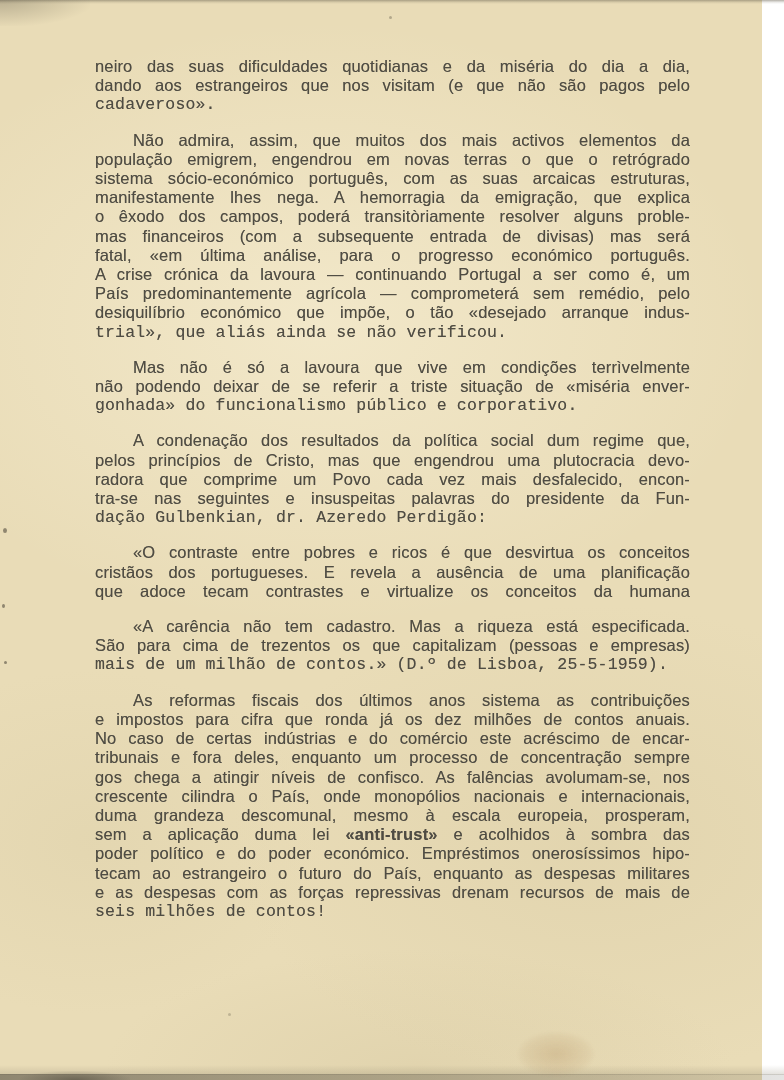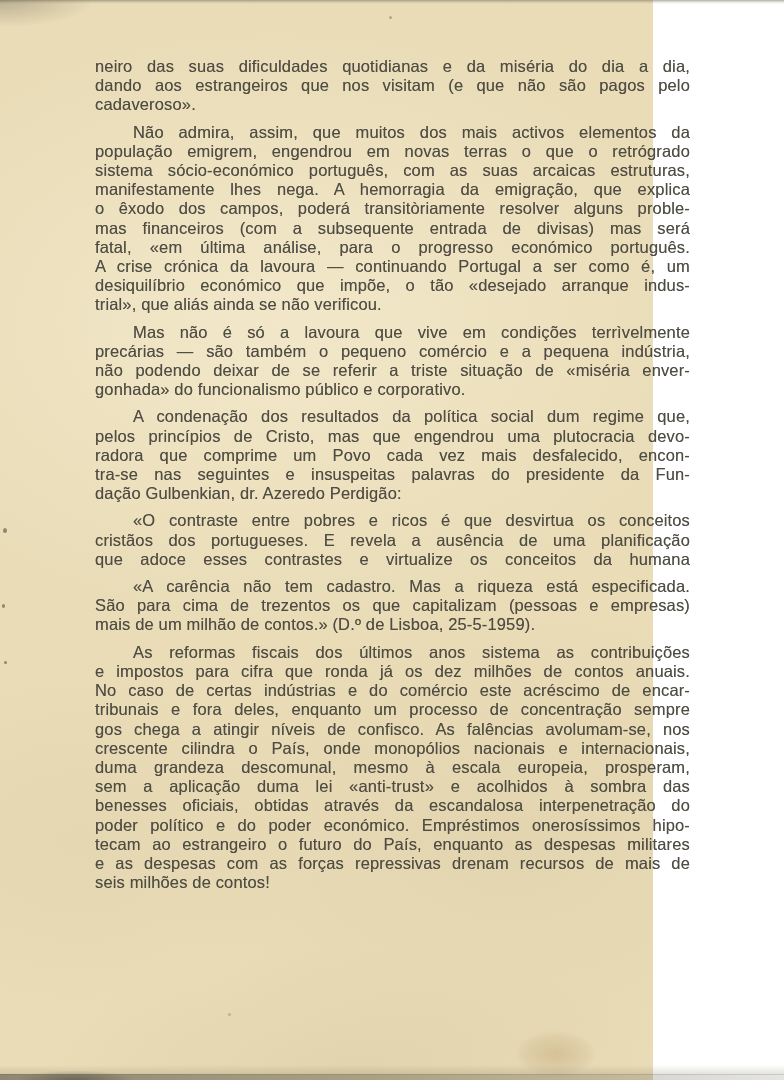--- a/index.html
+++ b/index.html
@@ -7,42 +7,42 @@
     --ink: #4f4c43;
   }
   * { margin: 0; padding: 0; box-sizing: border-box; }
   html, body {
     width: 784px; height: 1080px;
     overflow: hidden;
     font-family: "Liberation Sans", sans-serif;
   }
   .page {
     position: relative;
-    width: 653px; height: 1080px;
+    width: 762px; height: 1080px;
     background-color: var(--paper);
     background-image:
       radial-gradient(ellipse 620px 420px at 42% 30%, rgba(249,241,216,0.55), rgba(249,241,216,0) 72%),
       radial-gradient(ellipse 520px 340px at 78% 78%, rgba(213,199,158,0.35), rgba(213,199,158,0) 70%),
       radial-gradient(ellipse 320px 240px at 12% 78%, rgba(215,202,162,0.30), rgba(215,202,162,0) 72%),
       radial-gradient(ellipse 420px 160px at 55% 99%, rgba(210,196,156,0.35), rgba(210,196,156,0) 75%);
   }
   .text-block {
     position: absolute;
     left: 95px; top: 57px; width: 595px;
     color: var(--ink);
     font-size: 16.5px;
     line-height: 19.2px;
     letter-spacing: 0.15px;
     text-shadow: 0 0 0.5px rgba(79,76,67,0.55);
   }
-  .paragraph + .paragraph { margin-top: 8px; }
+  .paragraph + .paragraph { margin-top: 16px; }
   .line { text-align: justify; text-align-last: justify; white-space: normal; }
-  .line.last { text-align-last: left; }
+  .line.last { text-align-last: left; font-family: Liberation Mono, monospace; }
   .line.first-indent { text-indent: 38px; }
-  .line b { font-weight: 400; letter-spacing: 0.2px; }
+  .line b { font-weight: 700; letter-spacing: 0.2px; }
 
   
   .edge-top {
     position: absolute; left: 0; top: 0; width: 784px; height: 4px;
     background: linear-gradient(to bottom, rgba(104,97,79,0.50), rgba(104,97,79,0.14) 55%, rgba(104,97,79,0));
   }
   .corner-tl {
     position: absolute; left: 0; top: 0; width: 90px; height: 26px;
     background: radial-gradient(ellipse at 0% 0%, rgba(96,90,74,0.35), rgba(96,90,74,0) 75%);
   }
@@ -83,56 +83,55 @@
       </div>
       <div class="paragraph">
         <div class="line first-indent">Não admira, assim, que muitos dos mais activos elementos da</div>
         <div class="line">população emigrem, engendrou em novas terras o que o retrógrado</div>
         <div class="line">sistema sócio-económico português, com as suas arcaicas estruturas,</div>
         <div class="line">manifestamente lhes nega. A hemorragia da emigração, que explica</div>
         <div class="line">o êxodo dos campos, poderá transitòriamente resolver alguns proble-</div>
         <div class="line">mas financeiros (com a subsequente entrada de divisas) mas será</div>
         <div class="line">fatal, «em última análise, para o progresso económico português.</div>
         <div class="line">A crise crónica da lavoura — continuando Portugal a ser como é, um</div>
+        <div class="line">País predominantemente agrícola — comprometerá sem remédio, pelo</div>
         <div class="line">desiquilíbrio económico que impõe, o tão «desejado arranque indus-</div>
         <div class="line last">trial», que aliás ainda se não verificou.</div>
       </div>
       <div class="paragraph">
         <div class="line first-indent">Mas não é só a lavoura que vive em condições terrìvelmente</div>
-        <div class="line">precárias — são também o pequeno comércio e a pequena indústria,</div>
         <div class="line">não podendo deixar de se referir a triste situação de «miséria enver-</div>
         <div class="line last">gonhada» do funcionalismo público e corporativo.</div>
       </div>
       <div class="paragraph">
         <div class="line first-indent">A condenação dos resultados da política social dum regime que,</div>
         <div class="line">pelos princípios de Cristo, mas que engendrou uma plutocracia devo-</div>
         <div class="line">radora que comprime um Povo cada vez mais desfalecido, encon-</div>
         <div class="line">tra-se nas seguintes e insuspeitas palavras do presidente da Fun-</div>
         <div class="line last">dação Gulbenkian, dr. Azeredo Perdigão:</div>
       </div>
       <div class="paragraph">
         <div class="line first-indent">«O contraste entre pobres e ricos é que desvirtua os conceitos</div>
         <div class="line">cristãos dos portugueses. E revela a ausência de uma planificação</div>
-        <div class="line">que adoce esses contrastes e virtualize os conceitos da humana</div>
+        <div class="line">que adoce tecam contrastes e virtualize os conceitos da humana</div>
       </div>
       <div class="paragraph">
         <div class="line first-indent">«A carência não tem cadastro. Mas a riqueza está especificada.</div>
         <div class="line">São para cima de trezentos os que capitalizam (pessoas e empresas)</div>
         <div class="line last">mais de um milhão de contos.» (D.º de Lisboa, 25-5-1959).</div>
       </div>
       <div class="paragraph">
         <div class="line first-indent">As reformas fiscais dos últimos anos sistema as contribuições</div>
         <div class="line">e impostos para cifra que ronda já os dez milhões de contos anuais.</div>
         <div class="line">No caso de certas indústrias e do comércio este acréscimo de encar-</div>
         <div class="line">tribunais e fora deles, enquanto um processo de concentração sempre</div>
         <div class="line">gos chega a atingir níveis de confisco. As falências avolumam-se, nos</div>
         <div class="line">crescente cilindra o País, onde monopólios nacionais e internacionais,</div>
         <div class="line">duma grandeza descomunal, mesmo à escala europeia, prosperam,</div>
         <div class="line">sem a aplicação duma lei <b>«anti-trust»</b> e acolhidos à sombra das</div>
-        <div class="line">benesses oficiais, obtidas através da escandalosa interpenetração do</div>
         <div class="line">poder político e do poder económico. Empréstimos onerosíssimos hipo-</div>
         <div class="line">tecam ao estrangeiro o futuro do País, enquanto as despesas militares</div>
         <div class="line">e as despesas com as forças repressivas drenam recursos de mais de</div>
         <div class="line last">seis milhões de contos!</div>
       </div>
     </div>
 
   <div class="edge-top"></div>
   <div class="corner-tl"></div>
   <div class="edge-bottom-fade"></div>

